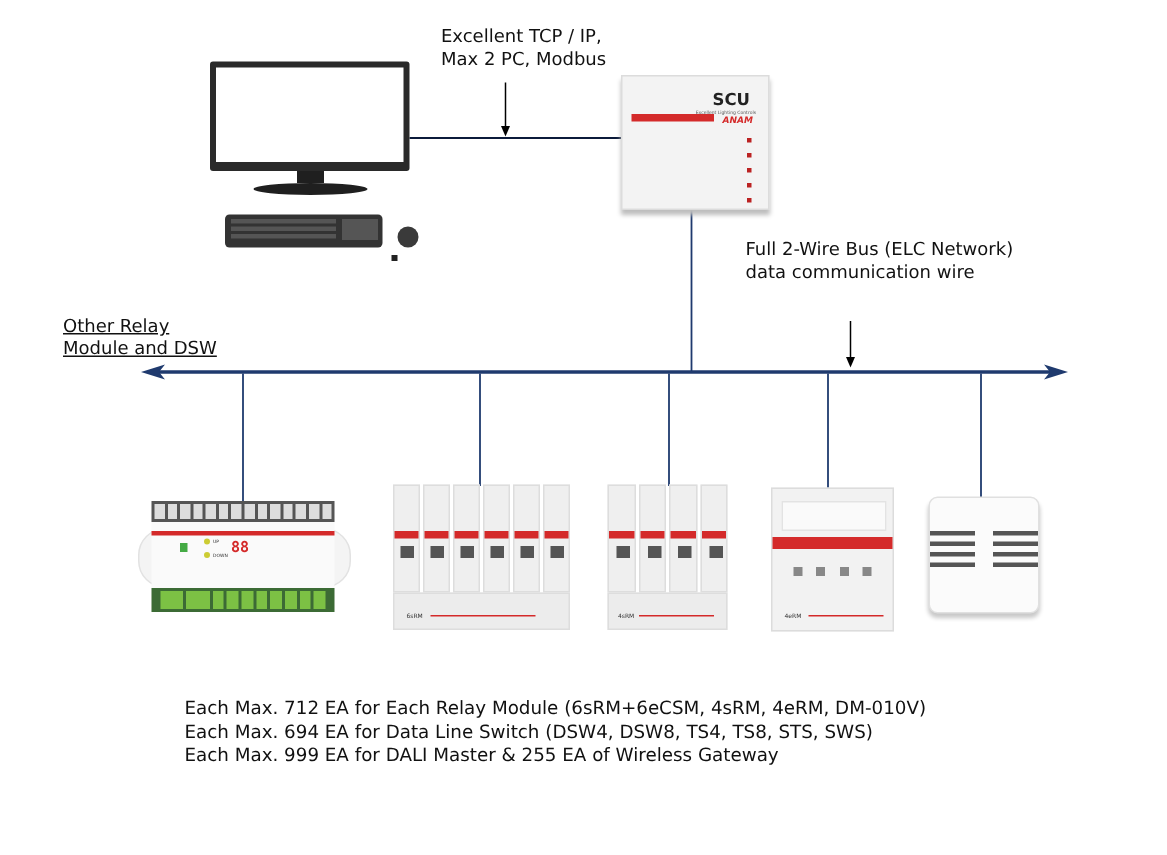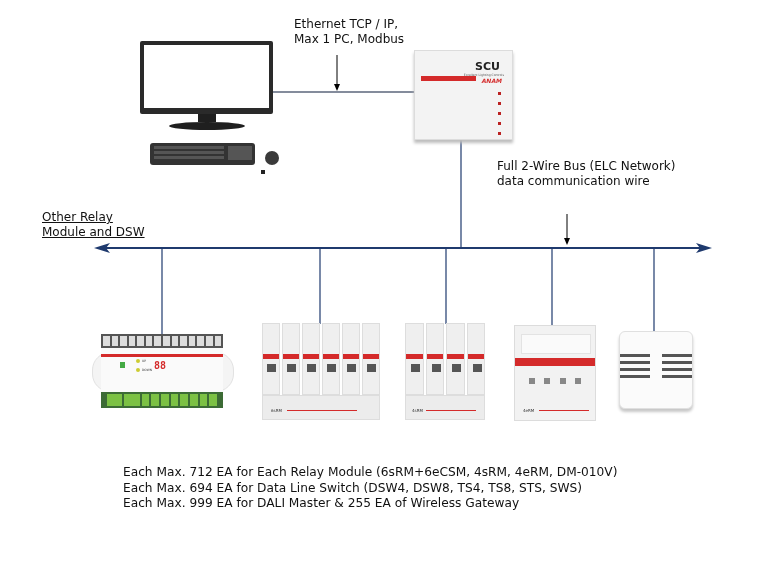--- a/index.html
+++ b/index.html
@@ -30,22 +30,22 @@
   <polygon points="712,248 696,243 700,248 696,253" fill="#1f3a6e"></polygon>
 
   <line x1="162" y1="249" x2="162" y2="336" stroke="#1f3a6e" stroke-width="1.2"></line>
   <line x1="320" y1="249" x2="320" y2="324" stroke="#1f3a6e" stroke-width="1.2"></line>
   <line x1="446" y1="249" x2="446" y2="324" stroke="#1f3a6e" stroke-width="1.2"></line>
   <line x1="552" y1="249" x2="552" y2="326" stroke="#1f3a6e" stroke-width="1.2"></line>
   <line x1="654" y1="249" x2="654" y2="332" stroke="#1f3a6e" stroke-width="1.2"></line>
 </svg>
 
 <div class="label" style="left:294px; top:17px;">
-  <div>Ethernet TCP / IP,</div>
-  <div>Max 1 PC, Modbus</div>
+  <div>Excellent TCP / IP,</div>
+  <div>Max 2 PC, Modbus</div>
 </div>
 <div class="label" style="left:497px; top:159px;">
   <div>Full 2-Wire Bus (ELC Network)</div>
   <div>data communication wire</div>
 </div>
 <div class="label" style="left:42px; top:210px;text-decoration:underline;">
   <div>Other Relay</div>
   <div>Module and DSW</div>
 </div>
 

